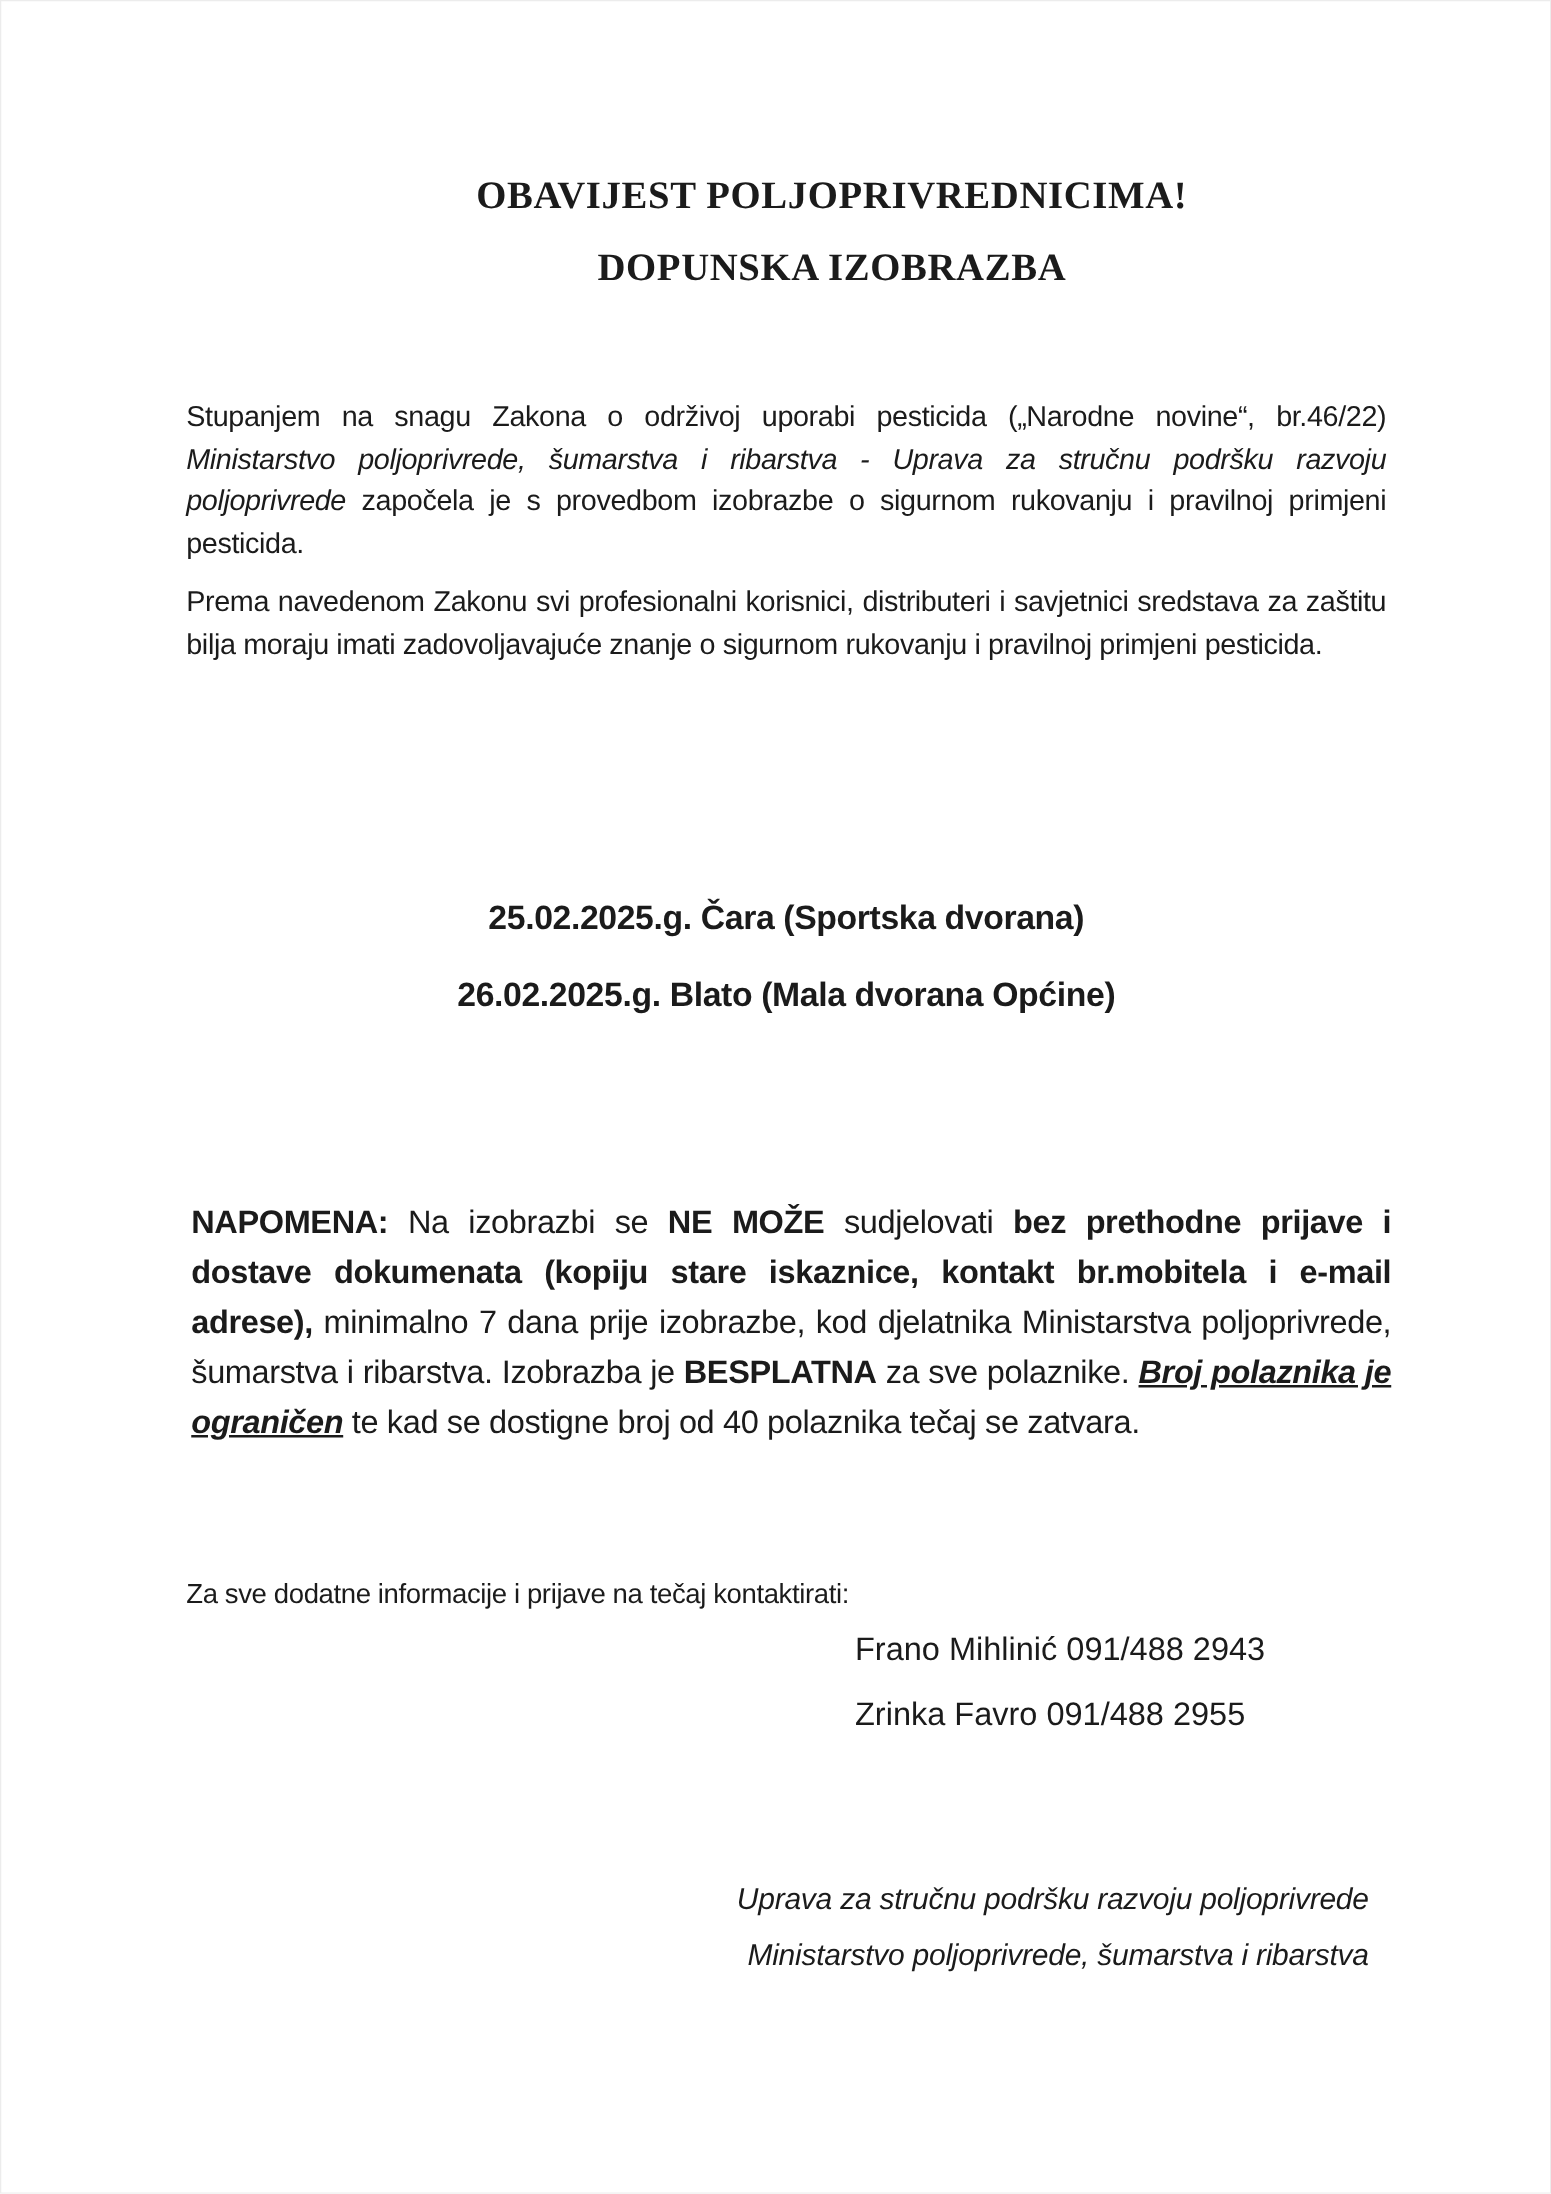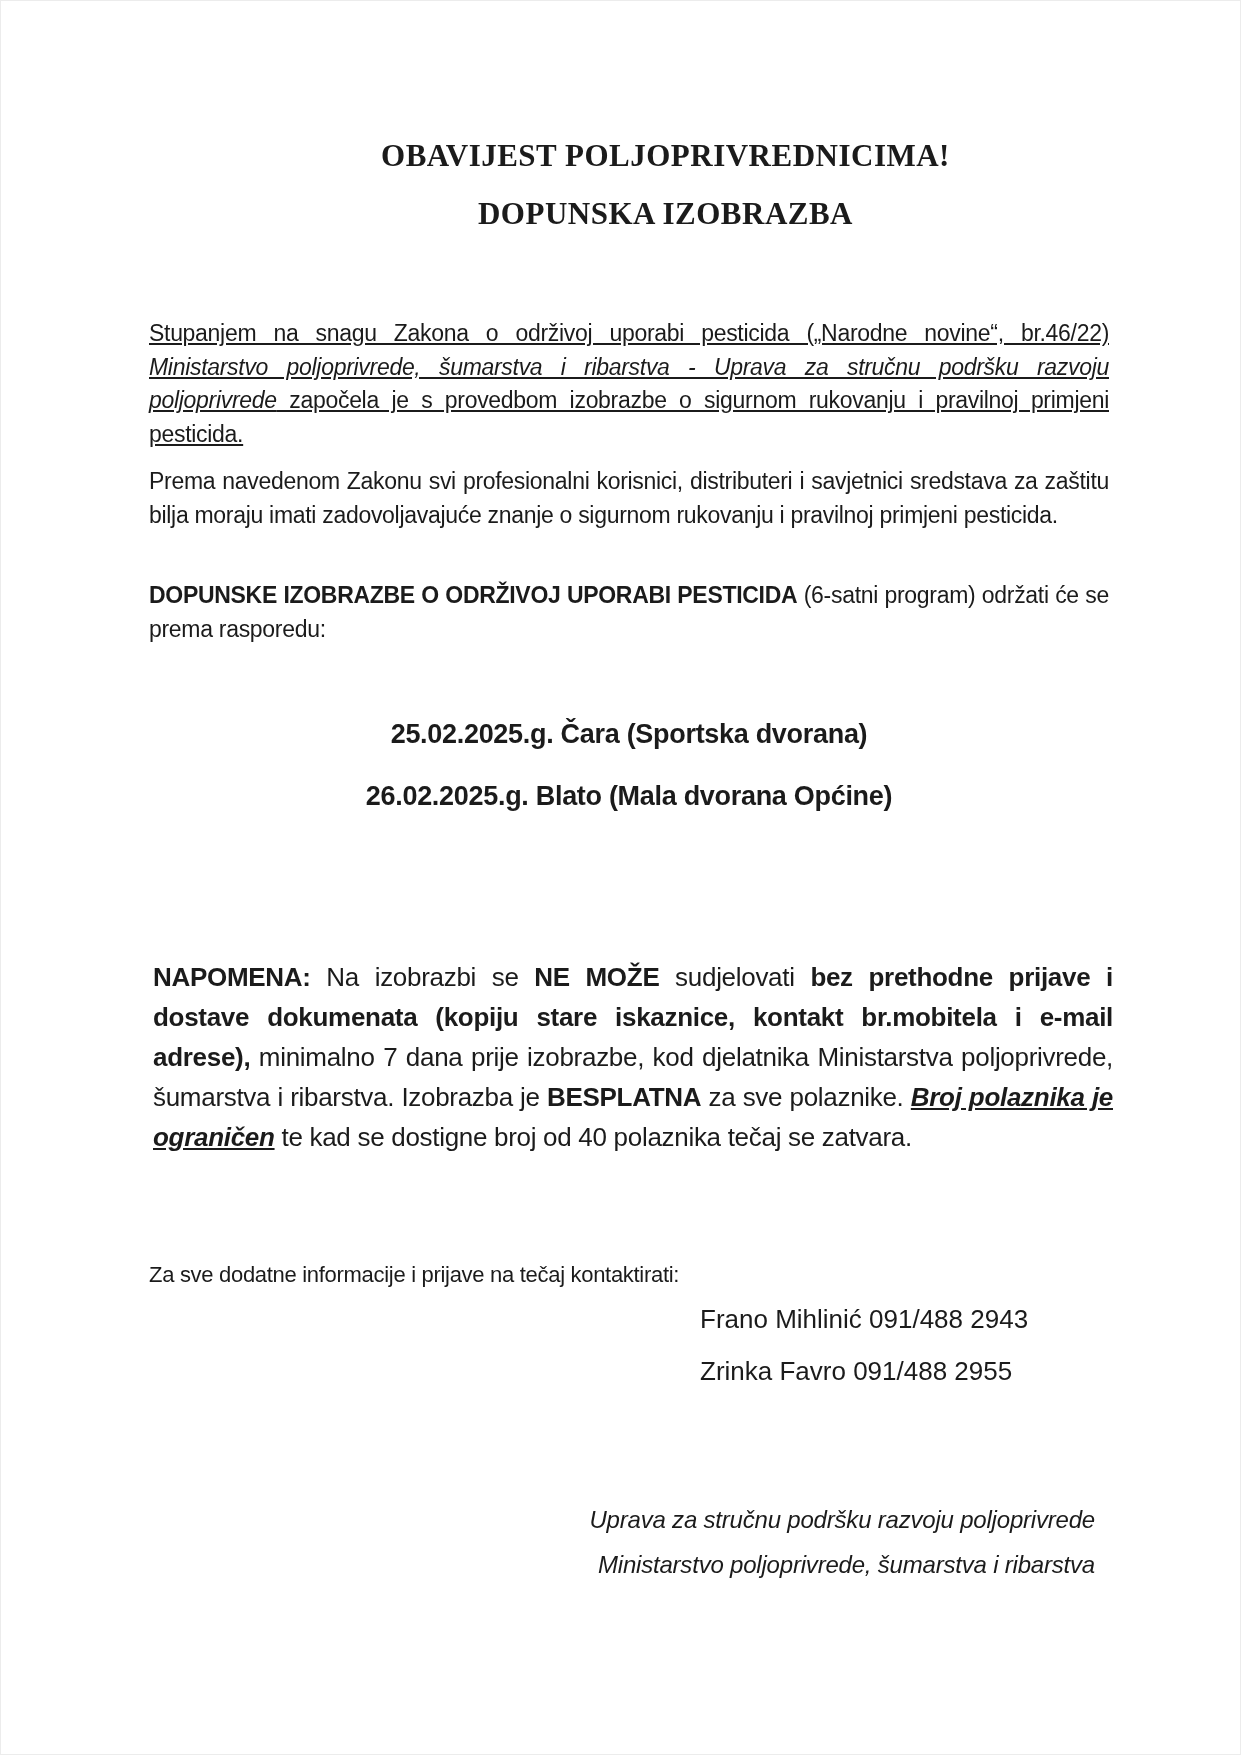--- a/index.html
+++ b/index.html
@@ -59,49 +59,46 @@
     left:148px;width:960px;
     font-size:22px;
     letter-spacing:-0.3px;
     line-height:32px;
   }
   .contact-lines{
     left:683px;width:520px;
     font-size:26px;
     line-height:32px;
   }
-  .contact-lines .contact-line{margin-bottom:20px;margin-left:16px;}
+  .contact-lines .contact-line{margin-bottom:20px;}
   
   .footer{
     right:145px;left:400px;
     text-align:right;
     font-style:italic;
     font-size:24px;
     letter-spacing:-0.2px;
     line-height:30px;
   }
   .footer .footer-line{margin-bottom:15px;}
 </style>
 </head>
 <body>
 
 <div class="page">
 
   <div class="abs doc-title" style="top:138px;">OBAVIJEST POLJOPRIVREDNICIMA!</div>
   <div class="abs doc-title" style="top:196px;">DOPUNSKA IZOBRAZBA</div>
 
-  <p class="abs body-par" style="top:316px;margin:0;text-decoration:underline;">
+  <p class="abs body-par" style="top:316px;margin:0;">
     <span>Stupanjem na snagu Zakona o održivoj uporabi pesticida („Narodne novine“, br.46/22) </span><span class="it">Ministarstvo poljoprivrede, šumarstva i ribarstva - Uprava za stručnu podršku razvoju poljoprivrede</span><span> započela je s provedbom izobrazbe o sigurnom rukovanju i pravilnoj primjeni pesticida.</span>
   </p>
 
   <p class="abs body-par" style="top:464px;margin:0;">Prema navedenom Zakonu svi profesionalni korisnici, distributeri i savjetnici sredstava za zaštitu bilja moraju imati zadovoljavajuće znanje o sigurnom rukovanju i pravilnoj primjeni pesticida.</p>
 
-  <p class="abs body-par" style="top:578px;margin:0;">
-    <span class="bd">DOPUNSKE IZOBRAZBE O ODRŽIVOJ UPORABI PESTICIDA</span><span> (6-satni program) održati će se prema rasporedu:</span>
-  </p>
 
   <div class="abs schedule" style="top:712px;">
     <div class="sched-line">25.02.2025.g. Čara (Sportska dvorana)</div>
     <div class="sched-line">26.02.2025.g. Blato (Mala dvorana Općine)</div>
   </div>
 
   <p class="abs note-par" style="top:952px;margin:4px;">
     <span class="bd">NAPOMENA:</span><span> Na izobrazbi se </span><span class="bd">NE MOŽE</span><span> sudjelovati </span><span class="bd">bez prethodne prijave i dostave dokumenata (kopiju stare iskaznice, kontakt br.mobitela i e-mail adrese),</span><span> minimalno 7 dana prije izobrazbe, kod djelatnika Ministarstva poljoprivrede, šumarstva i ribarstva. Izobrazba je </span><span class="bd">BESPLATNA</span><span> za sve polaznike. </span><span class="bdu">Broj polaznika je ograničen</span><span> te kad se dostigne broj od 40 polaznika tečaj se zatvara.</span>
   </p>
 

